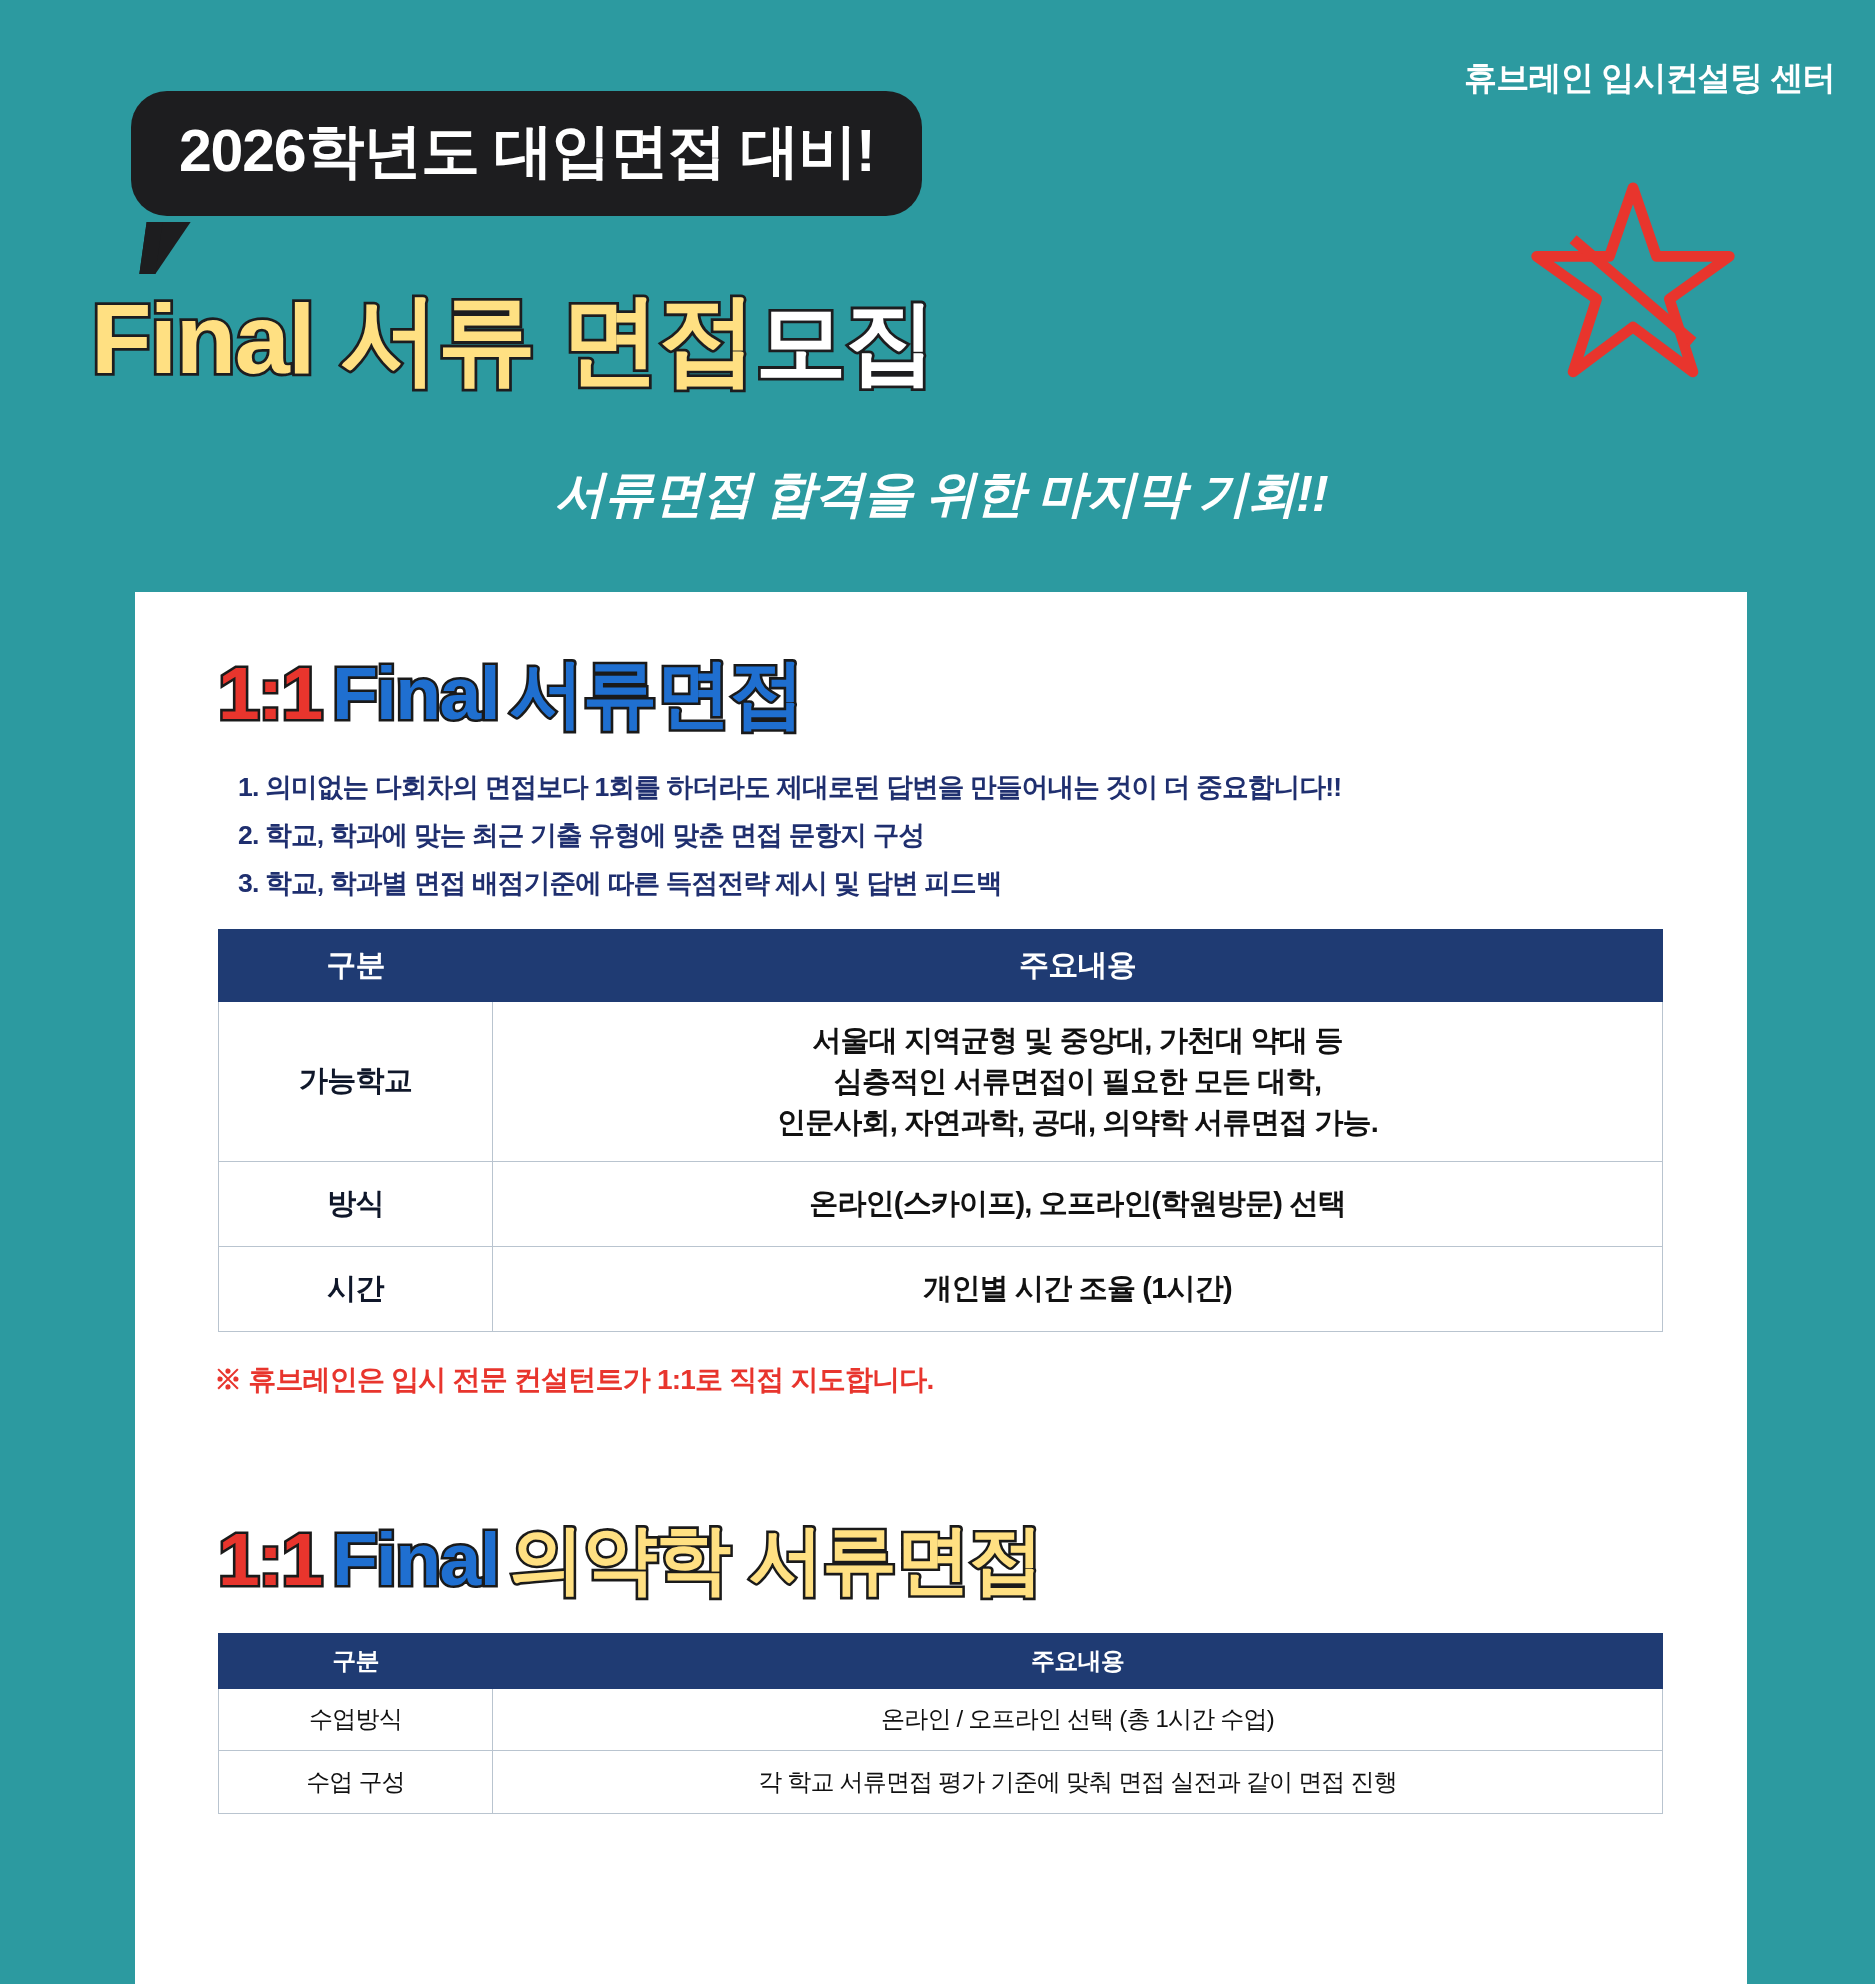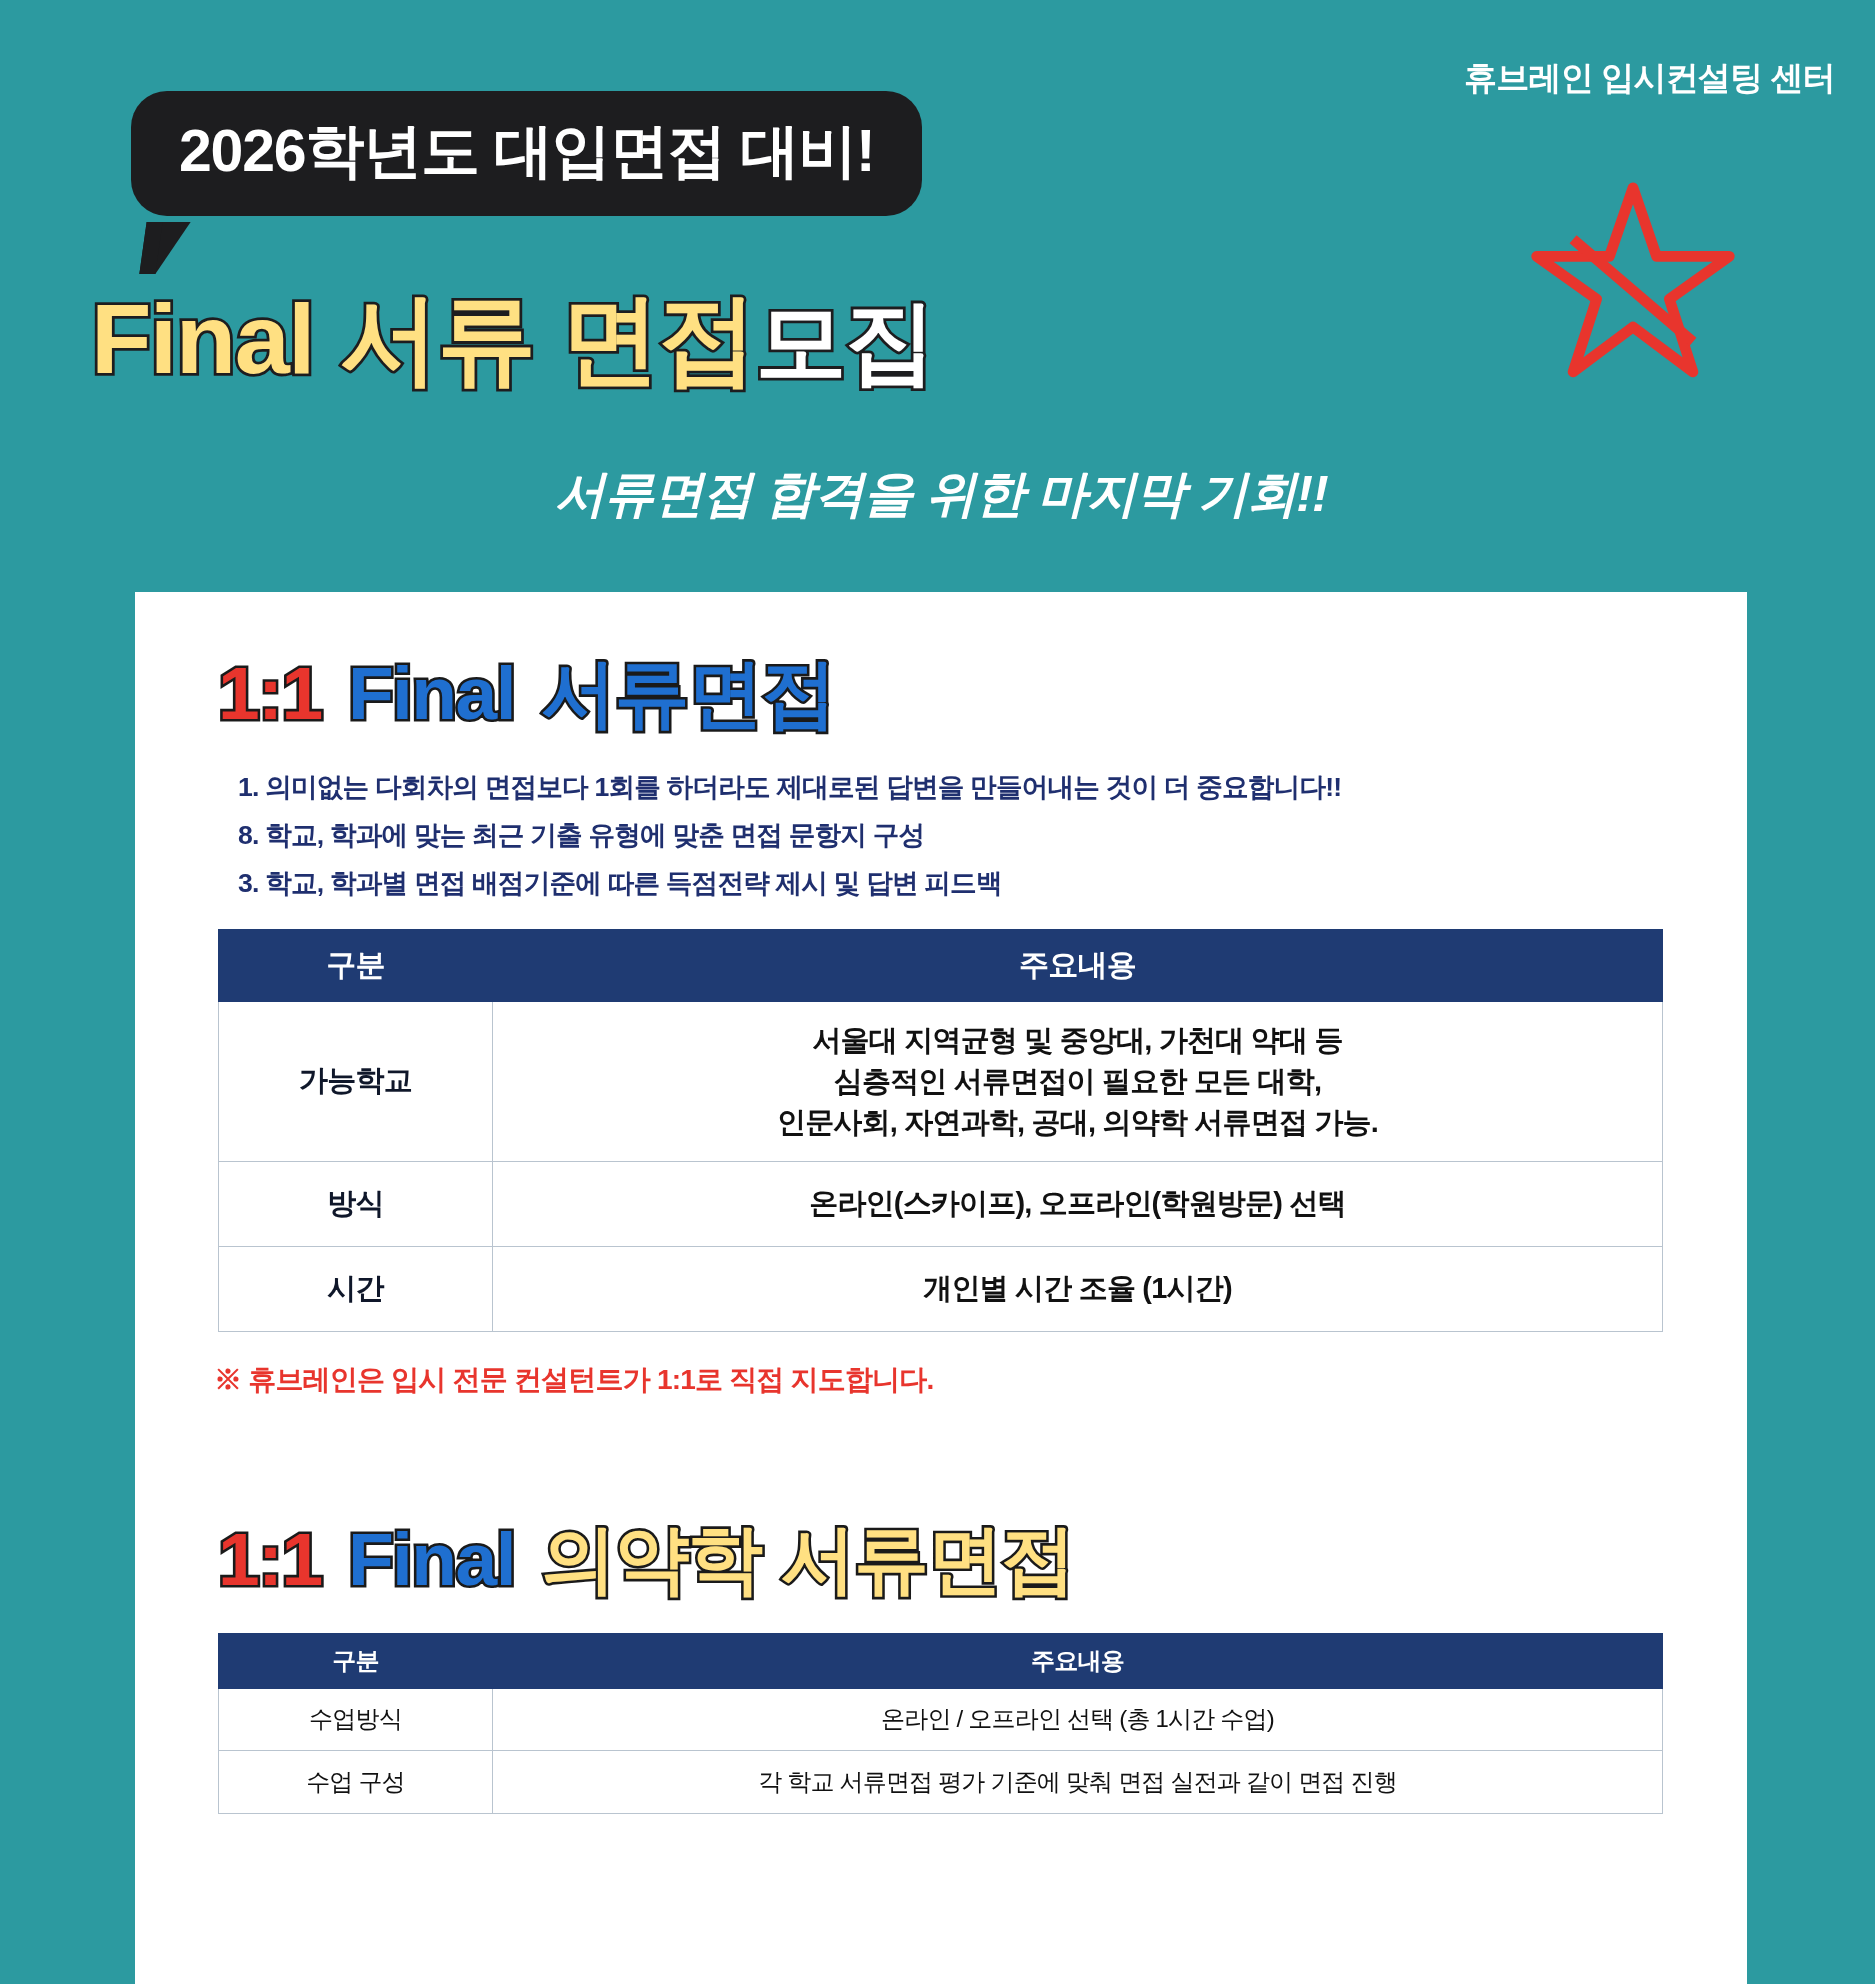--- a/index.html
+++ b/index.html
@@ -93,21 +93,20 @@
     height: 1977px;
     background: #ffffff;
   }
 
   .section-title {
     display: flex;
     align-items: baseline;
     margin-left: 83px;
     padding-top: 52px;
     letter-spacing: -1.6px;
-    gap: 16px;
   }
   .st-red {
     font-size: 75px; font-weight: bold; color: #e8352d;
     -webkit-text-stroke: 5.2px #1a1a1a; paint-order: stroke fill;
   }
   .st-blue {
     font-size: 75px; font-weight: bold; color: #1f6fd0;
     -webkit-text-stroke: 5.2px #1a1a1a; paint-order: stroke fill;
     margin-left: 10.3px;
   }
@@ -237,21 +236,21 @@
 <div class="card">
 
   <div class="section-title">
     <span class="st-red">1:1</span>
     <span class="st-blue">Final</span>
     <span class="st-blue">서류면접</span>
   </div>
 
   <ul class="bullets">
     <li>1. 의미없는 다회차의 면접보다 1회를 하더라도 제대로된 답변을 만들어내는 것이 더 중요합니다!!</li>
-    <li>8. 학교, 학과에 맞는 최근 기출 유형에 맞춘 면접 문항지 구성</li>
+    <li>2. 학교, 학과에 맞는 최근 기출 유형에 맞춘 면접 문항지 구성</li>
     <li>3. 학교, 학과별 면접 배점기준에 따른 득점전략 제시 및 답변 피드백</li>
   </ul>
 
   <table class="info">
     <thead>
       <tr>
         <th>구분</th>
         <th>주요내용</th>
       </tr>
     </thead>

